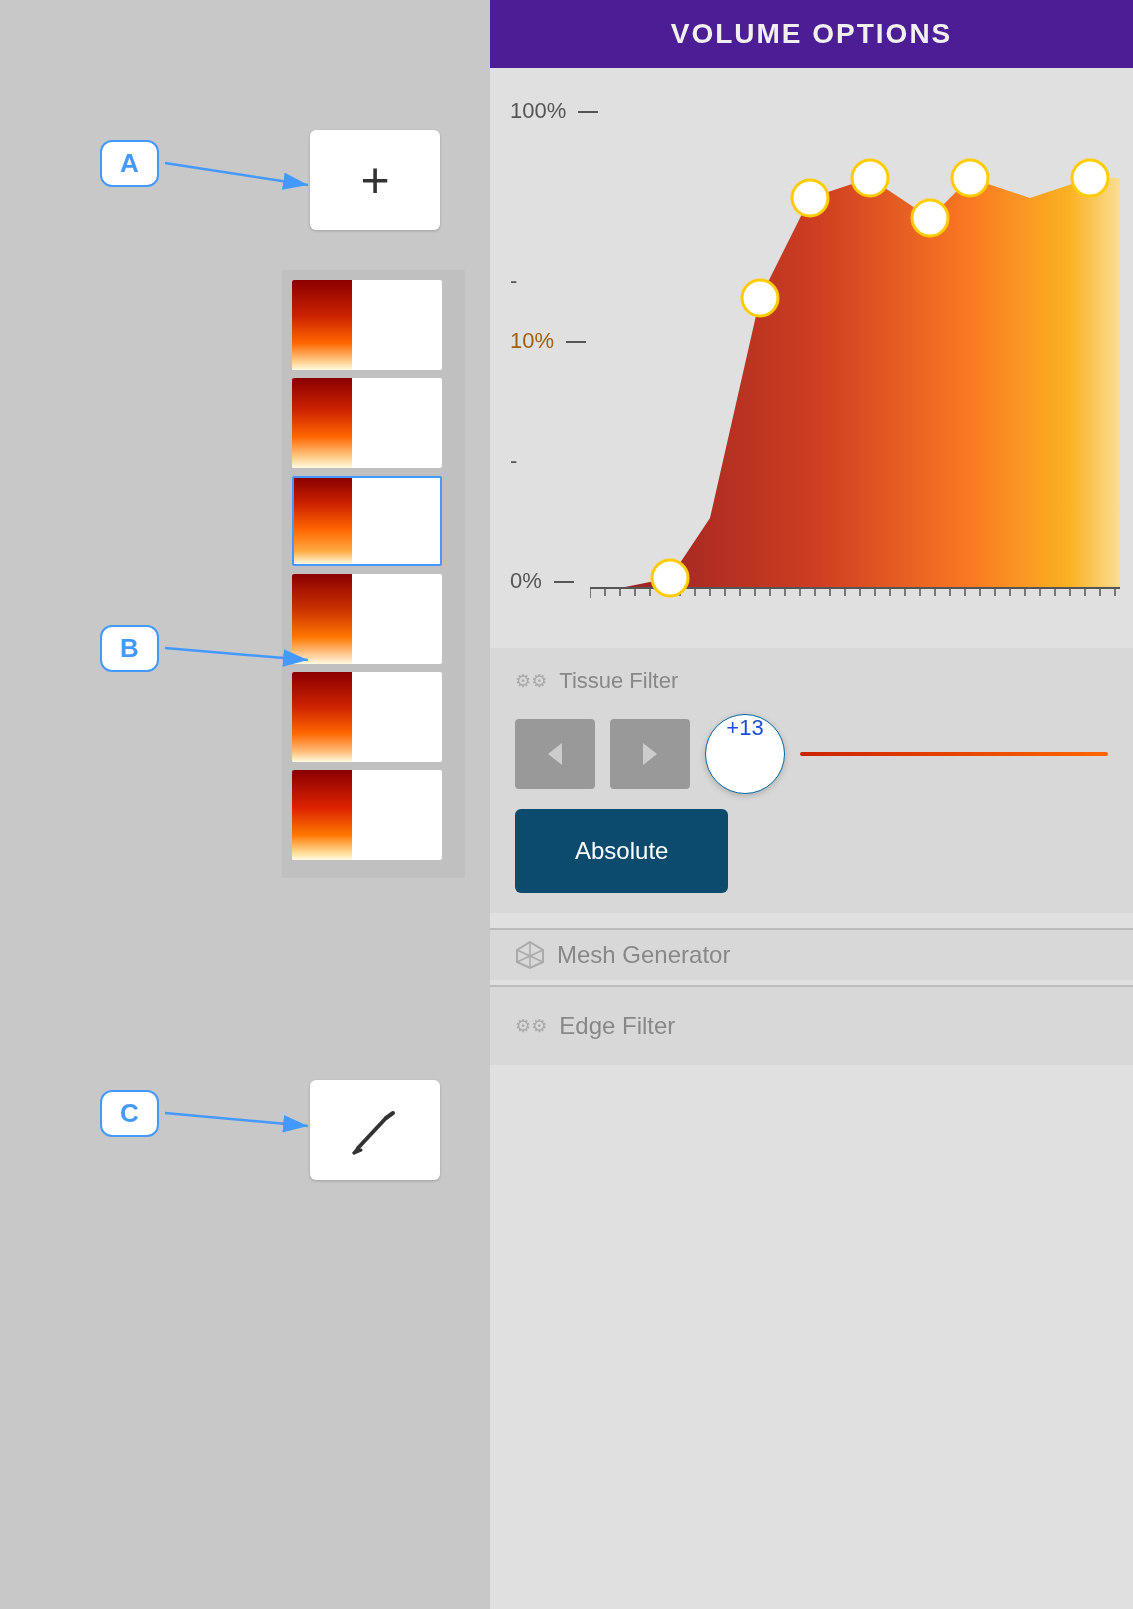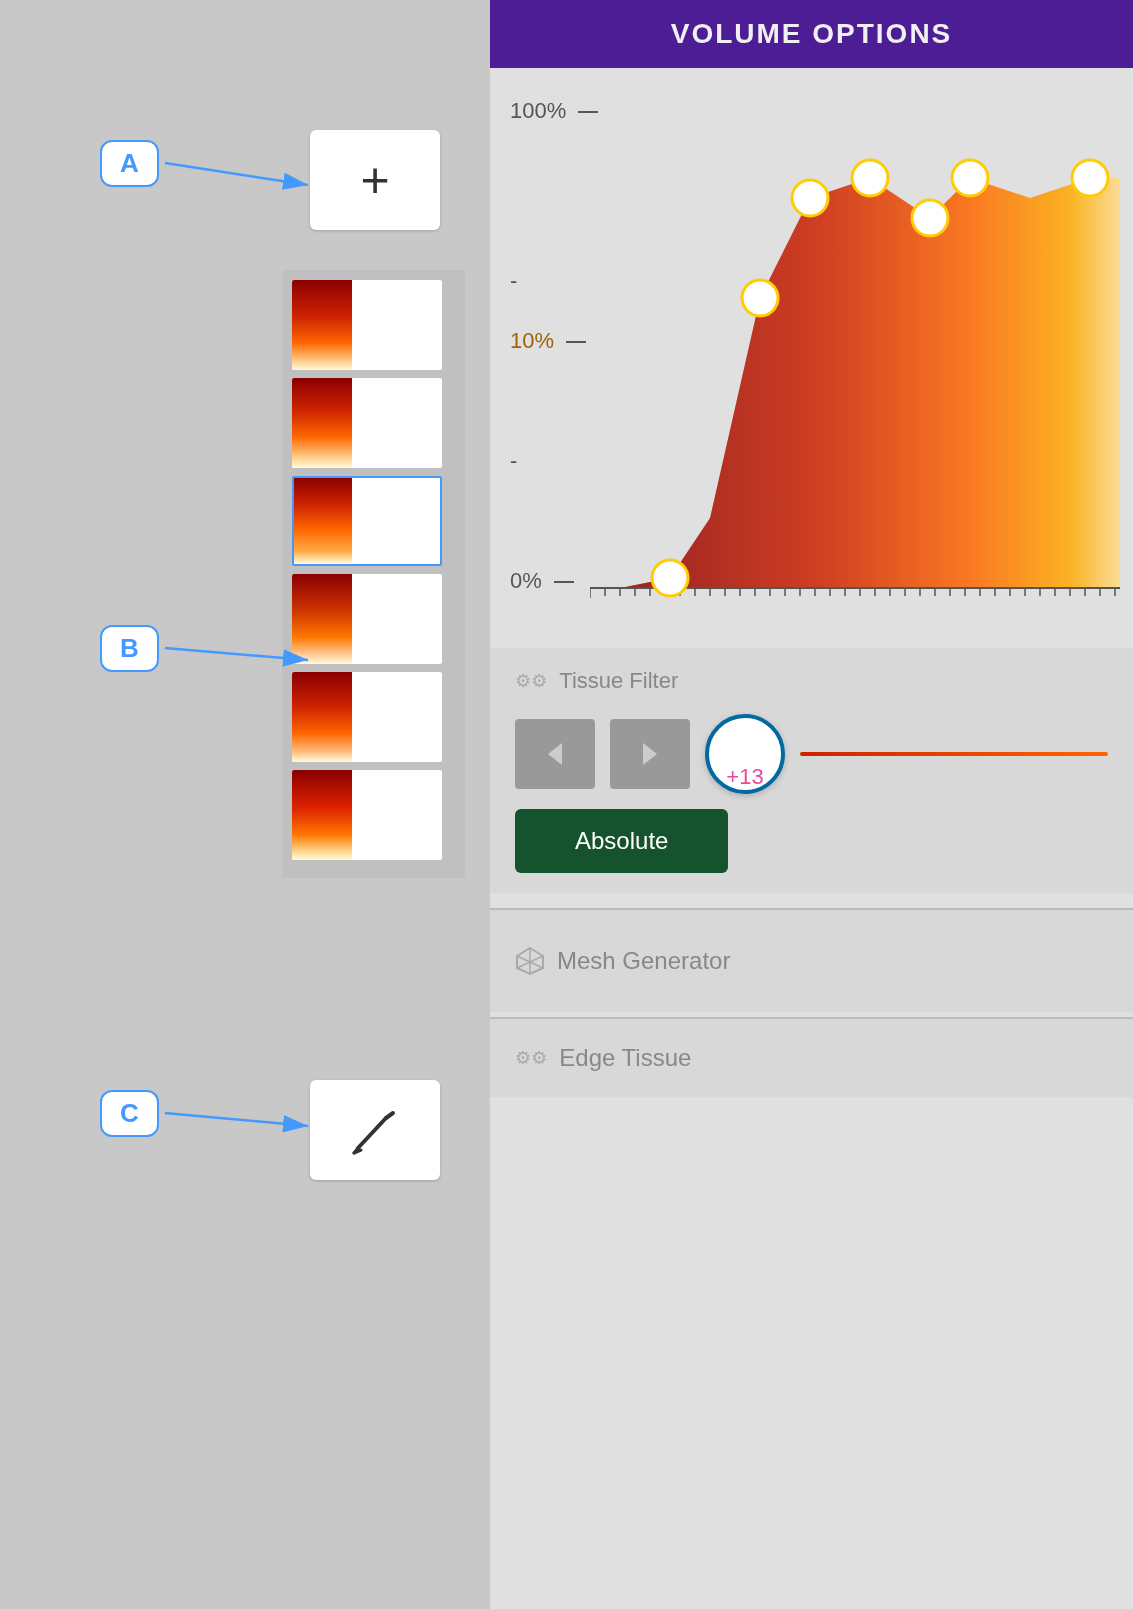--- a/index.html
+++ b/index.html
@@ -88,53 +88,53 @@
 
     .arrow-btn svg {
       fill: #ccc;
     }
 
     .value-circle {
       width: 80px;
       height: 80px;
       border-radius: 50%;
       background: white;
-      border: 4px solid #0369a1;
-      display: flex;
-      align-items: flex-end;
+      border: 1px solid #0369a1;
+      display: flex;
+      align-items: flex-start;
       justify-content: center;
       font-size: 22px;
-      color: #ec4899;
+      color: #1d4ed8;
       box-shadow: 0 2px 6px rgba(0,0,0,0.2);
     }
 
     .filter-slider {
       flex: 1;
       height: 4px;
       background: linear-gradient(to right, #cc2200, #ff6600);
       border-radius: 2px;
       position: relative;
     }
 
     .absolute-btn {
-      background: #14532d;
+      background: #0c4a6e;
       border: none;
       color: white;
       font-size: 24px;
-      padding: 18px 60px;
+      padding: 28px 60px;
       border-radius: 6px;
       cursor: pointer;
       display: block;
       margin-top: 10px;
     }
 
     
     .mesh-section {
       background: #d8d8d8;
-      padding: 36px 25px;
+      padding: 10px 25px;
       border-top: 2px solid #bbb;
     }
 
     .mesh-title {
       font-size: 24px;
       color: #888;
       display: flex;
       align-items: center;
       gap: 12px;
     }
@@ -409,21 +409,21 @@
         <line x1="2" y1="10" x2="28" y2="22" stroke="#aaa" stroke-width="1.5"></line>
         <line x1="28" y1="10" x2="2" y2="22" stroke="#aaa" stroke-width="1.5"></line>
       </svg>
       <span>Mesh Generator</span>
     </div>
   </div>
 
   <div class="edge-section">
     <div class="edge-title">
       <span style="color:#aaa; font-size:18px;">⚙⚙</span>
-      <span>Edge Tissue</span>
+      <span>Edge Filter</span>
     </div>
   </div>
 
 </div>
 
 <div class="strips-panel">
 
   <div class="colormap-strip">
     <div class="strip-inner" style="background: linear-gradient(to bottom, #8B0000 0%, #cc2200 40%, #ff6600 70%, #ffcc88 90%, #fffbe0 100%);"></div>
   </div>

